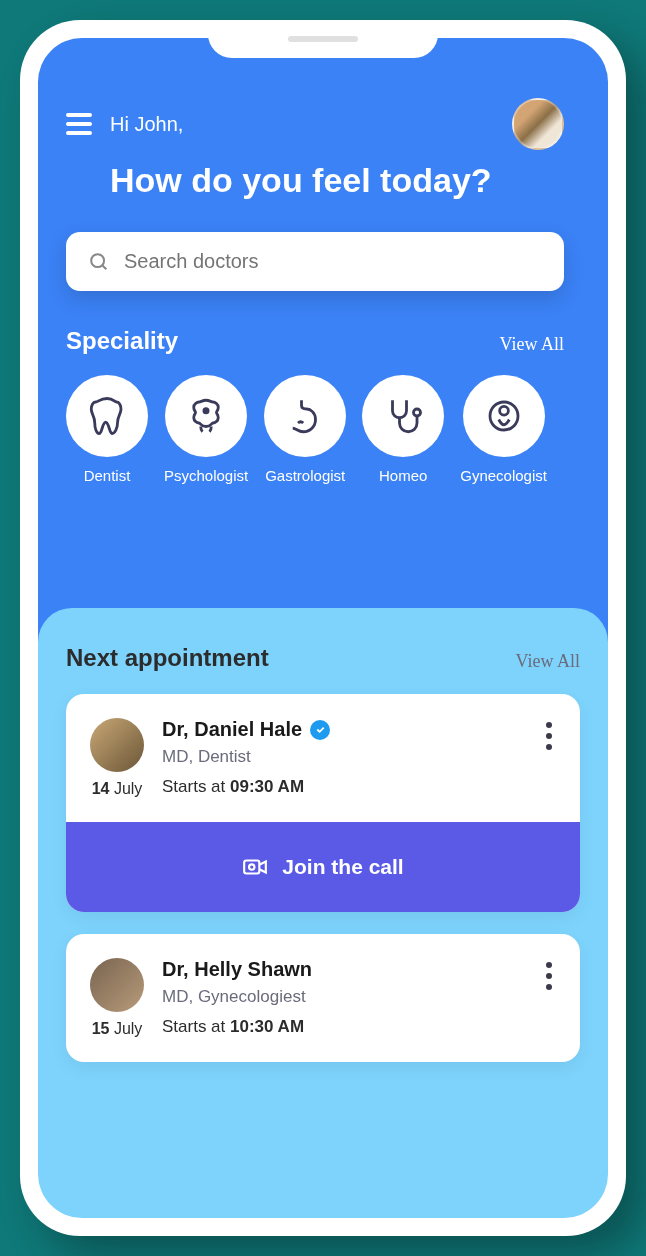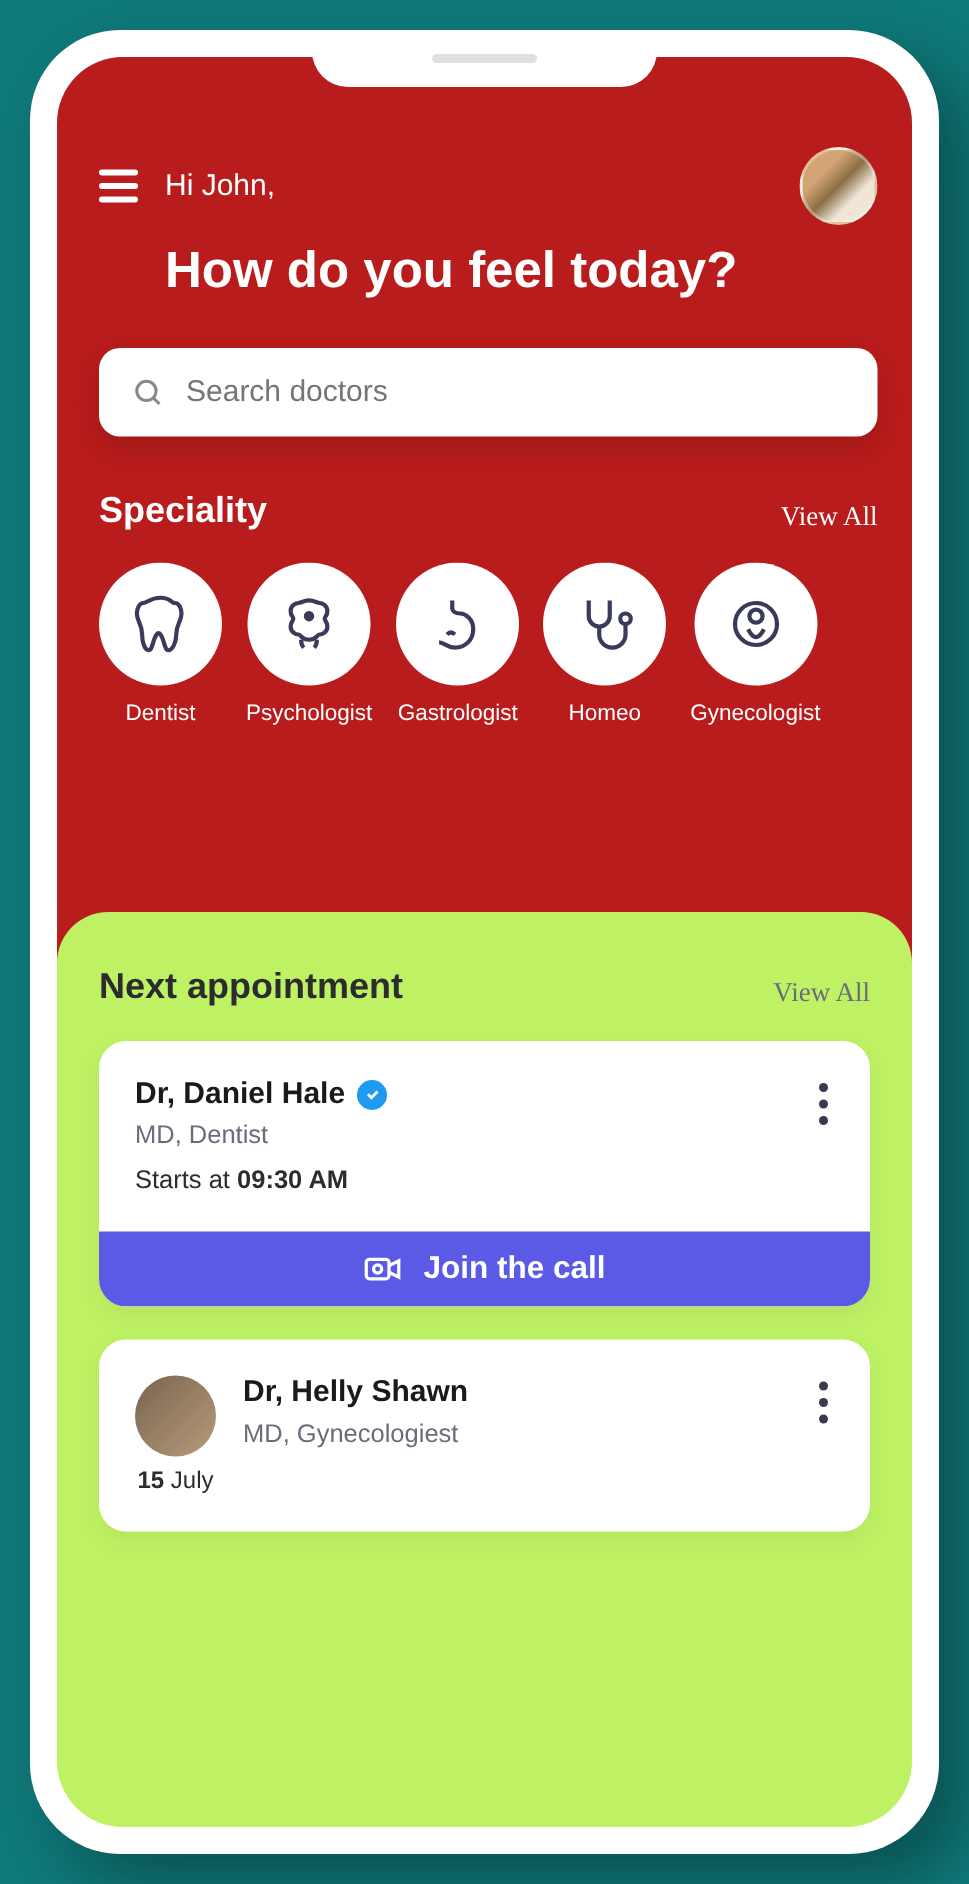--- a/index.html
+++ b/index.html
@@ -42,22 +42,22 @@
 }
 .screen {
   width: 100%;
   height: 100%;
   border-radius: 44px;
   overflow: hidden;
   position: relative;
   background: #f5f6fa;
 }
 .hero {
-  background: #b91c1c;
-  padding: 60px 23px 200px 28px;
+  background: #3b82f6;
+  padding: 60px 44px 200px 28px;
   color: #fff;
 }
 .top-row {
   display: flex;
   align-items: center;
   justify-content: space-between;
   margin-bottom: 8px;
 }
 .menu-greet {
   display: flex;
@@ -157,21 +157,21 @@
 .spec-label {
   font-size: 15px;
   font-weight: 400;
 }
 .sheet {
   position: absolute;
   top: 570px;
   left: 0;
   right: 0;
   bottom: 0;
-  background: #bef264;
+  background: #7dd3fc;
   border-radius: 34px 34px 0 0;
   padding: 36px 28px 0 28px;
 }
 .sheet .section-title { color: #2c2c2c; }
 .sheet .view-all { color: #6b6b7b; }
 .apt-card {
   background: #fff;
   border-radius: 18px;
   margin-top: 22px;
   box-shadow: 0 6px 18px rgba(0,0,0,0.06);
@@ -243,21 +243,21 @@
 }
 .more-dots span {
   width: 6px;
   height: 6px;
   background: #3a3a4a;
   border-radius: 50%;
 }
 .join-btn {
   background: #5a5ae6;
   color: #fff;
-  padding: 12px;
+  padding: 32px;
   display: flex;
   align-items: center;
   justify-content: center;
   gap: 14px;
   font-size: 21px;
   font-weight: 700;
   cursor: pointer;
 }
 .spec-svg { width: 42px; height: 42px; }
 </style>
@@ -346,20 +346,26 @@
     </div>
 
     <div class="sheet">
       <div class="section-header">
         <div class="section-title">Next appointment</div>
         <div class="view-all">View All</div>
       </div>
 
       <div class="apt-card">
         <div class="apt-body">
+          <div class="apt-left">
+            <div class="doc-avatar"></div>
+            <div class="apt-date">
+              <b>14</b> <span>July</span>
+            </div>
+          </div>
           <div class="apt-info">
             <div class="doc-name">
               <span>Dr, Daniel Hale</span>
               <span class="verified">
                 <svg width="11" height="11" viewBox="0 0 24 24" fill="none" stroke="#fff" stroke-width="4">
                     <polyline points="5 12 10 17 19 8"></polyline>
                   </svg>
               </span>
             </div>
             <div class="doc-spec">MD, Dentist</div>
@@ -389,20 +395,23 @@
             <div class="doc-avatar two"></div>
             <div class="apt-date">
               <b>15</b> <span>July</span>
             </div>
           </div>
           <div class="apt-info">
             <div class="doc-name">
               <span>Dr, Helly Shawn</span>
             </div>
             <div class="doc-spec">MD, Gynecologiest</div>
+            <div class="doc-time">
+              <span>Starts at</span> <b>10:30 AM</b>
+            </div>
           </div>
           <div class="more-dots">
             <span></span>
               <span></span>
               <span></span>
           </div>
         </div>
       </div>
 
     </div>

